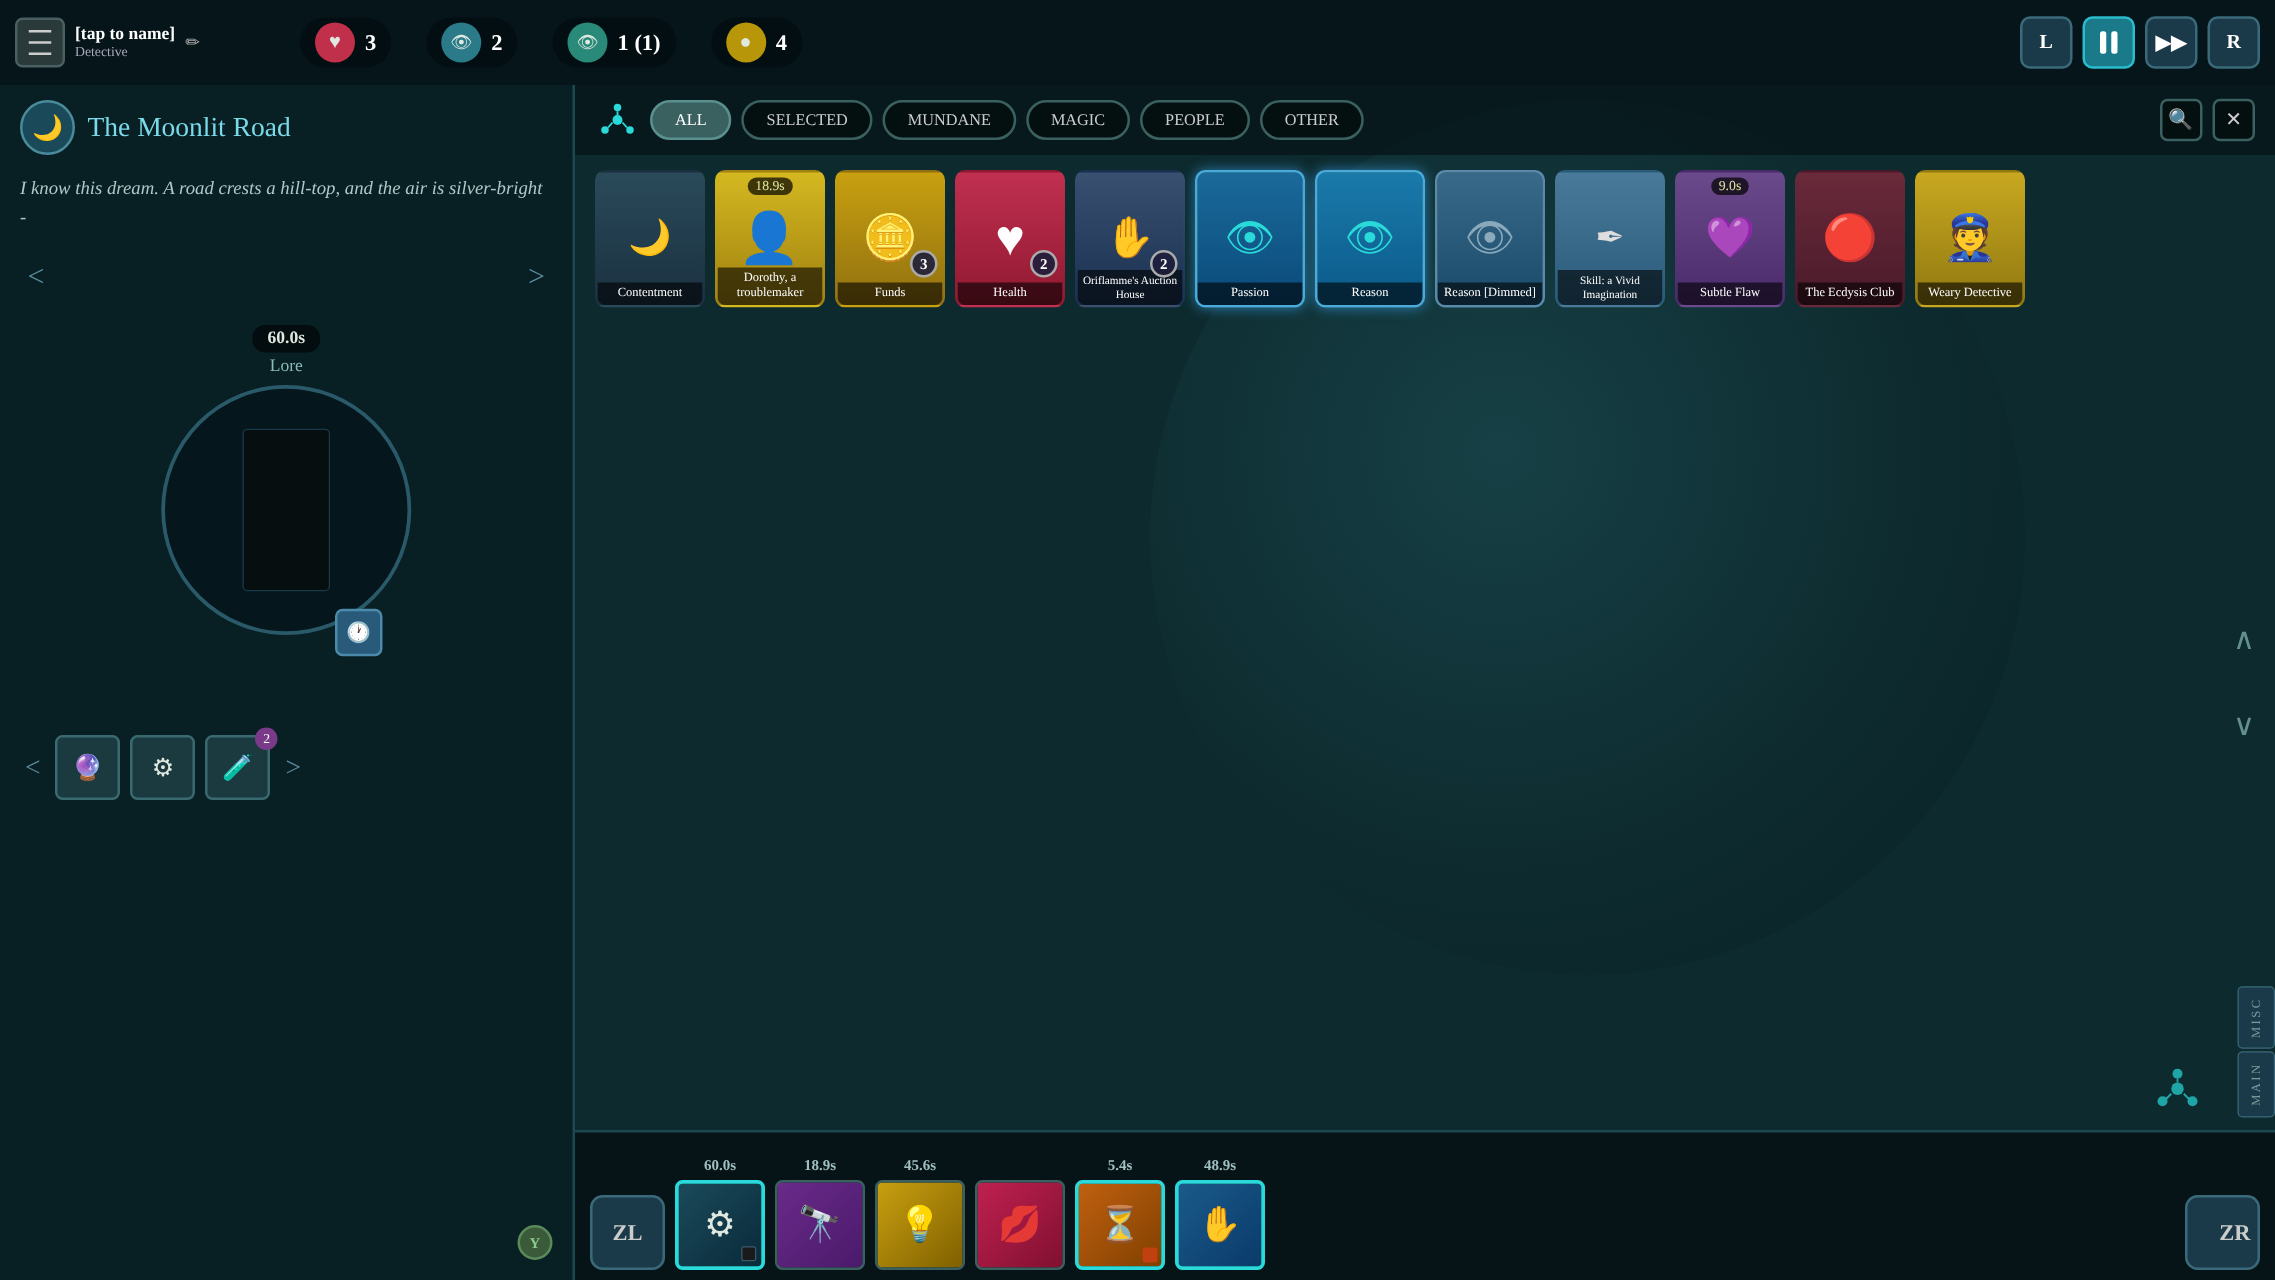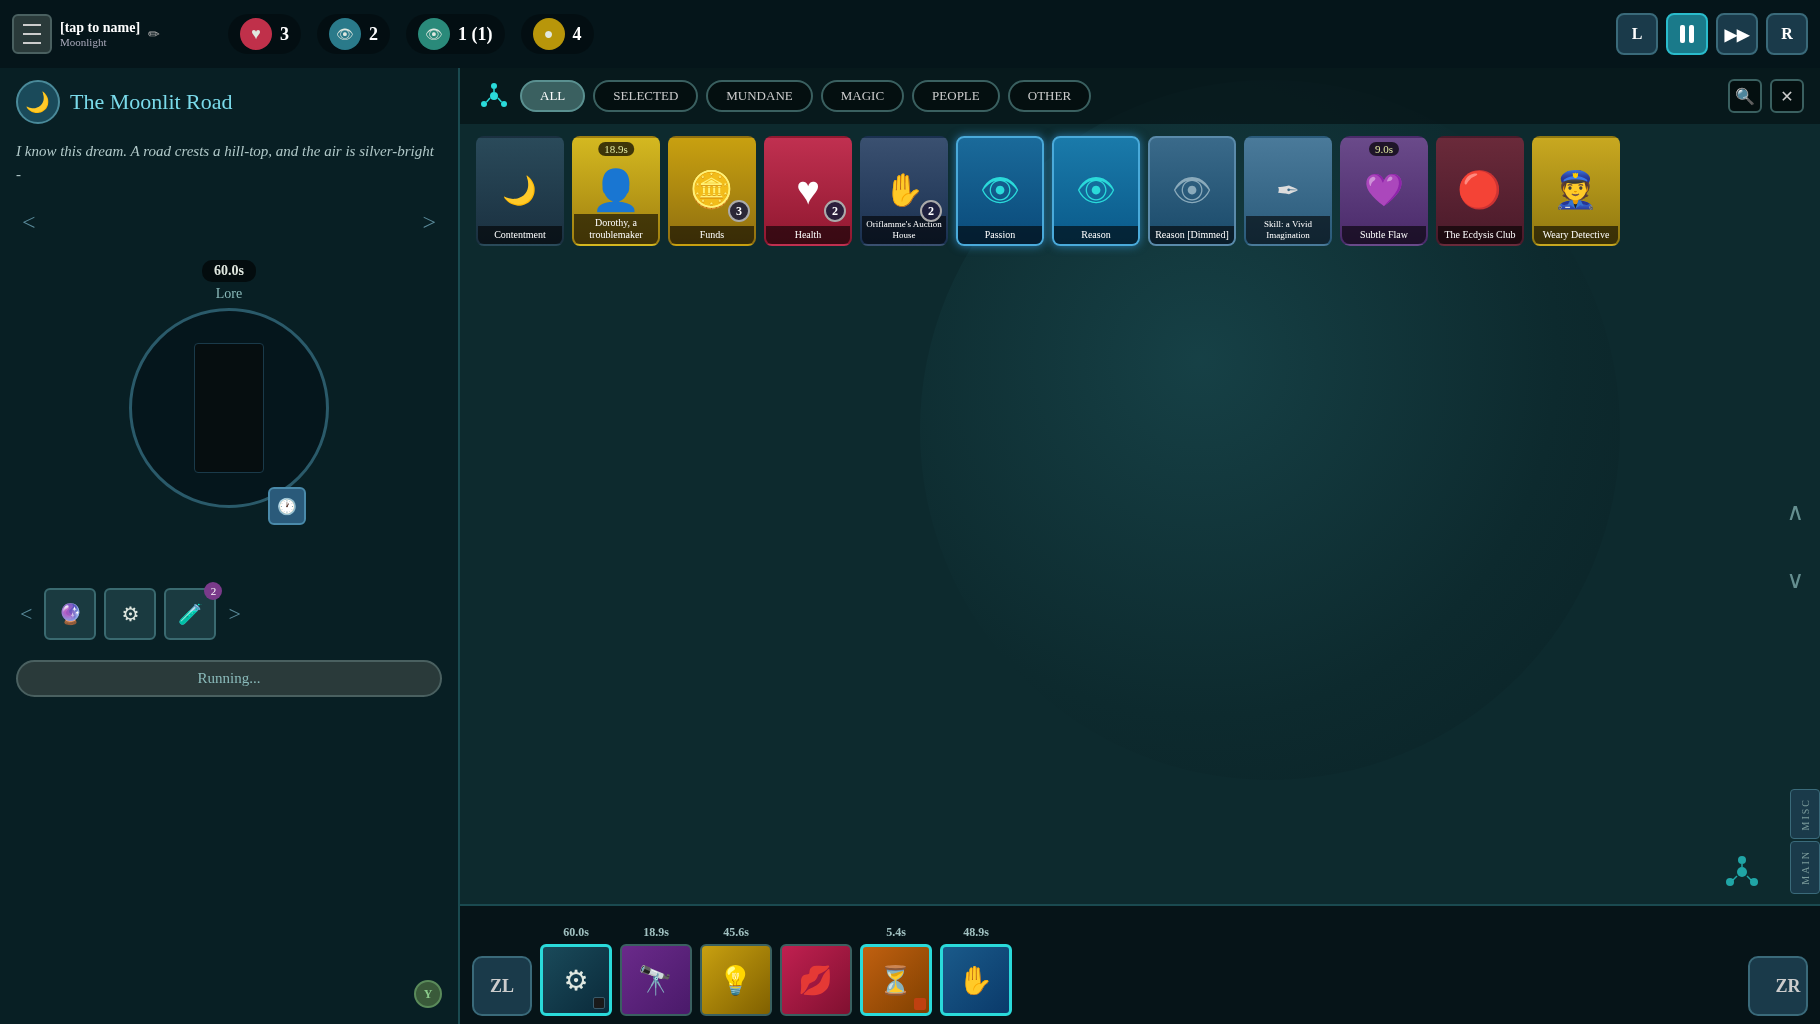--- a/index.html
+++ b/index.html
@@ -37,21 +37,21 @@
     .top-bar {
       position: absolute;
       top: 0;
       left: 0;
       right: 0;
       height: 68px;
       display: flex;
       align-items: center;
       background: rgba(5, 18, 22, 0.85);
       padding: 0 12px;
-      gap: 16px;
+      gap: 28px;
     }
 
     .top-bar-left {
       display: flex;
       align-items: center;
       gap: 8px;
       min-width: 200px;
     }
 
     .menu-btn {
@@ -484,21 +484,21 @@
     .card-dorothy { background: linear-gradient(180deg, #d4b820 0%, #a08010 100%); }
     .card-funds { background: linear-gradient(180deg, #c8a010 0%, #907010 100%); }
     .card-health { background: linear-gradient(180deg, #c03050 0%, #901830 100%); }
     .card-mystique { background: linear-gradient(180deg, #3a3a3a 0%, #1a1a1a 100%); }
     .card-oriflamme { background: linear-gradient(180deg, #3a5070 0%, #1a3050 100%); }
     .card-passion { background: linear-gradient(180deg, #1a6a9a 0%, #0a4a7a 100%); }
     .card-reason { background: linear-gradient(180deg, #1a7aaa 0%, #0a5a8a 100%); border: 2px solid #4aaada; }
     .card-reason-dimmed { background: linear-gradient(180deg, #3a6a8a 0%, #1a4a6a 100%); border: 2px solid #5a8aaa; }
     .card-skill { background: linear-gradient(180deg, #4a7a9a 0%, #2a5a7a 100%); }
     .card-streets { background: linear-gradient(180deg, #2a3a4a 0%, #1a2a3a 100%); }
-    .card-subtle { background: linear-gradient(180deg, #6a4a8a 0%, #4a2a6a 100%); border-radius: 10px; }
+    .card-subtle { background: linear-gradient(180deg, #6a4a8a 0%, #4a2a6a 100%); }
     .card-ecdysis { background: linear-gradient(180deg, #6a2a3a 0%, #4a1a2a 100%); }
     .card-weary { background: linear-gradient(180deg, #c8a820 0%, #907810 100%); }
 
     
     .card-art {
       position: absolute;
       top: 18px;
       left: 4px;
       right: 4px;
       bottom: 20px;
@@ -629,21 +629,21 @@
     <div class="top-bar-left">
       <div class="menu-btn">
         <div style="display:flex;flex-direction:column;gap:3px;">
           <span class="bar"></span>
           <span class="bar"></span>
           <span class="bar"></span>
         </div>
       </div>
       <div class="player-name-area">
         <span class="player-name">[tap to name]</span>
-        <span class="player-role">Moonlight</span>
+        <span class="player-role">Detective</span>
       </div>
       <span class="edit-icon">✏</span>
     </div>
 
     <div class="stat-group">
       <div class="stat-icon stat-heart">♥</div>
       <span class="stat-value">3</span>
     </div>
 
     <div class="stat-group">
@@ -700,21 +700,20 @@
       <span class="bottom-nav">&lt;</span>
       <div class="slot-card">🔮</div>
       <div class="slot-card">⚙</div>
       <div class="slot-badge" style="position:relative;">
         <div class="slot-card">🧪</div>
         <div class="slot-badge-num">2</div>
       </div>
       <span class="bottom-nav">&gt;</span>
     </div>
 
-    <div class="running-btn">Running...</div>
 
     <div class="y-btn">Y</div>
   </div>
 
   <div class="main-content">
 
     <div class="filter-bar">
       <div class="filter-hub">
         <svg width="28" height="28" viewBox="0 0 28 28">
           <circle cx="14" cy="14" r="4" fill="#2adada"></circle>

